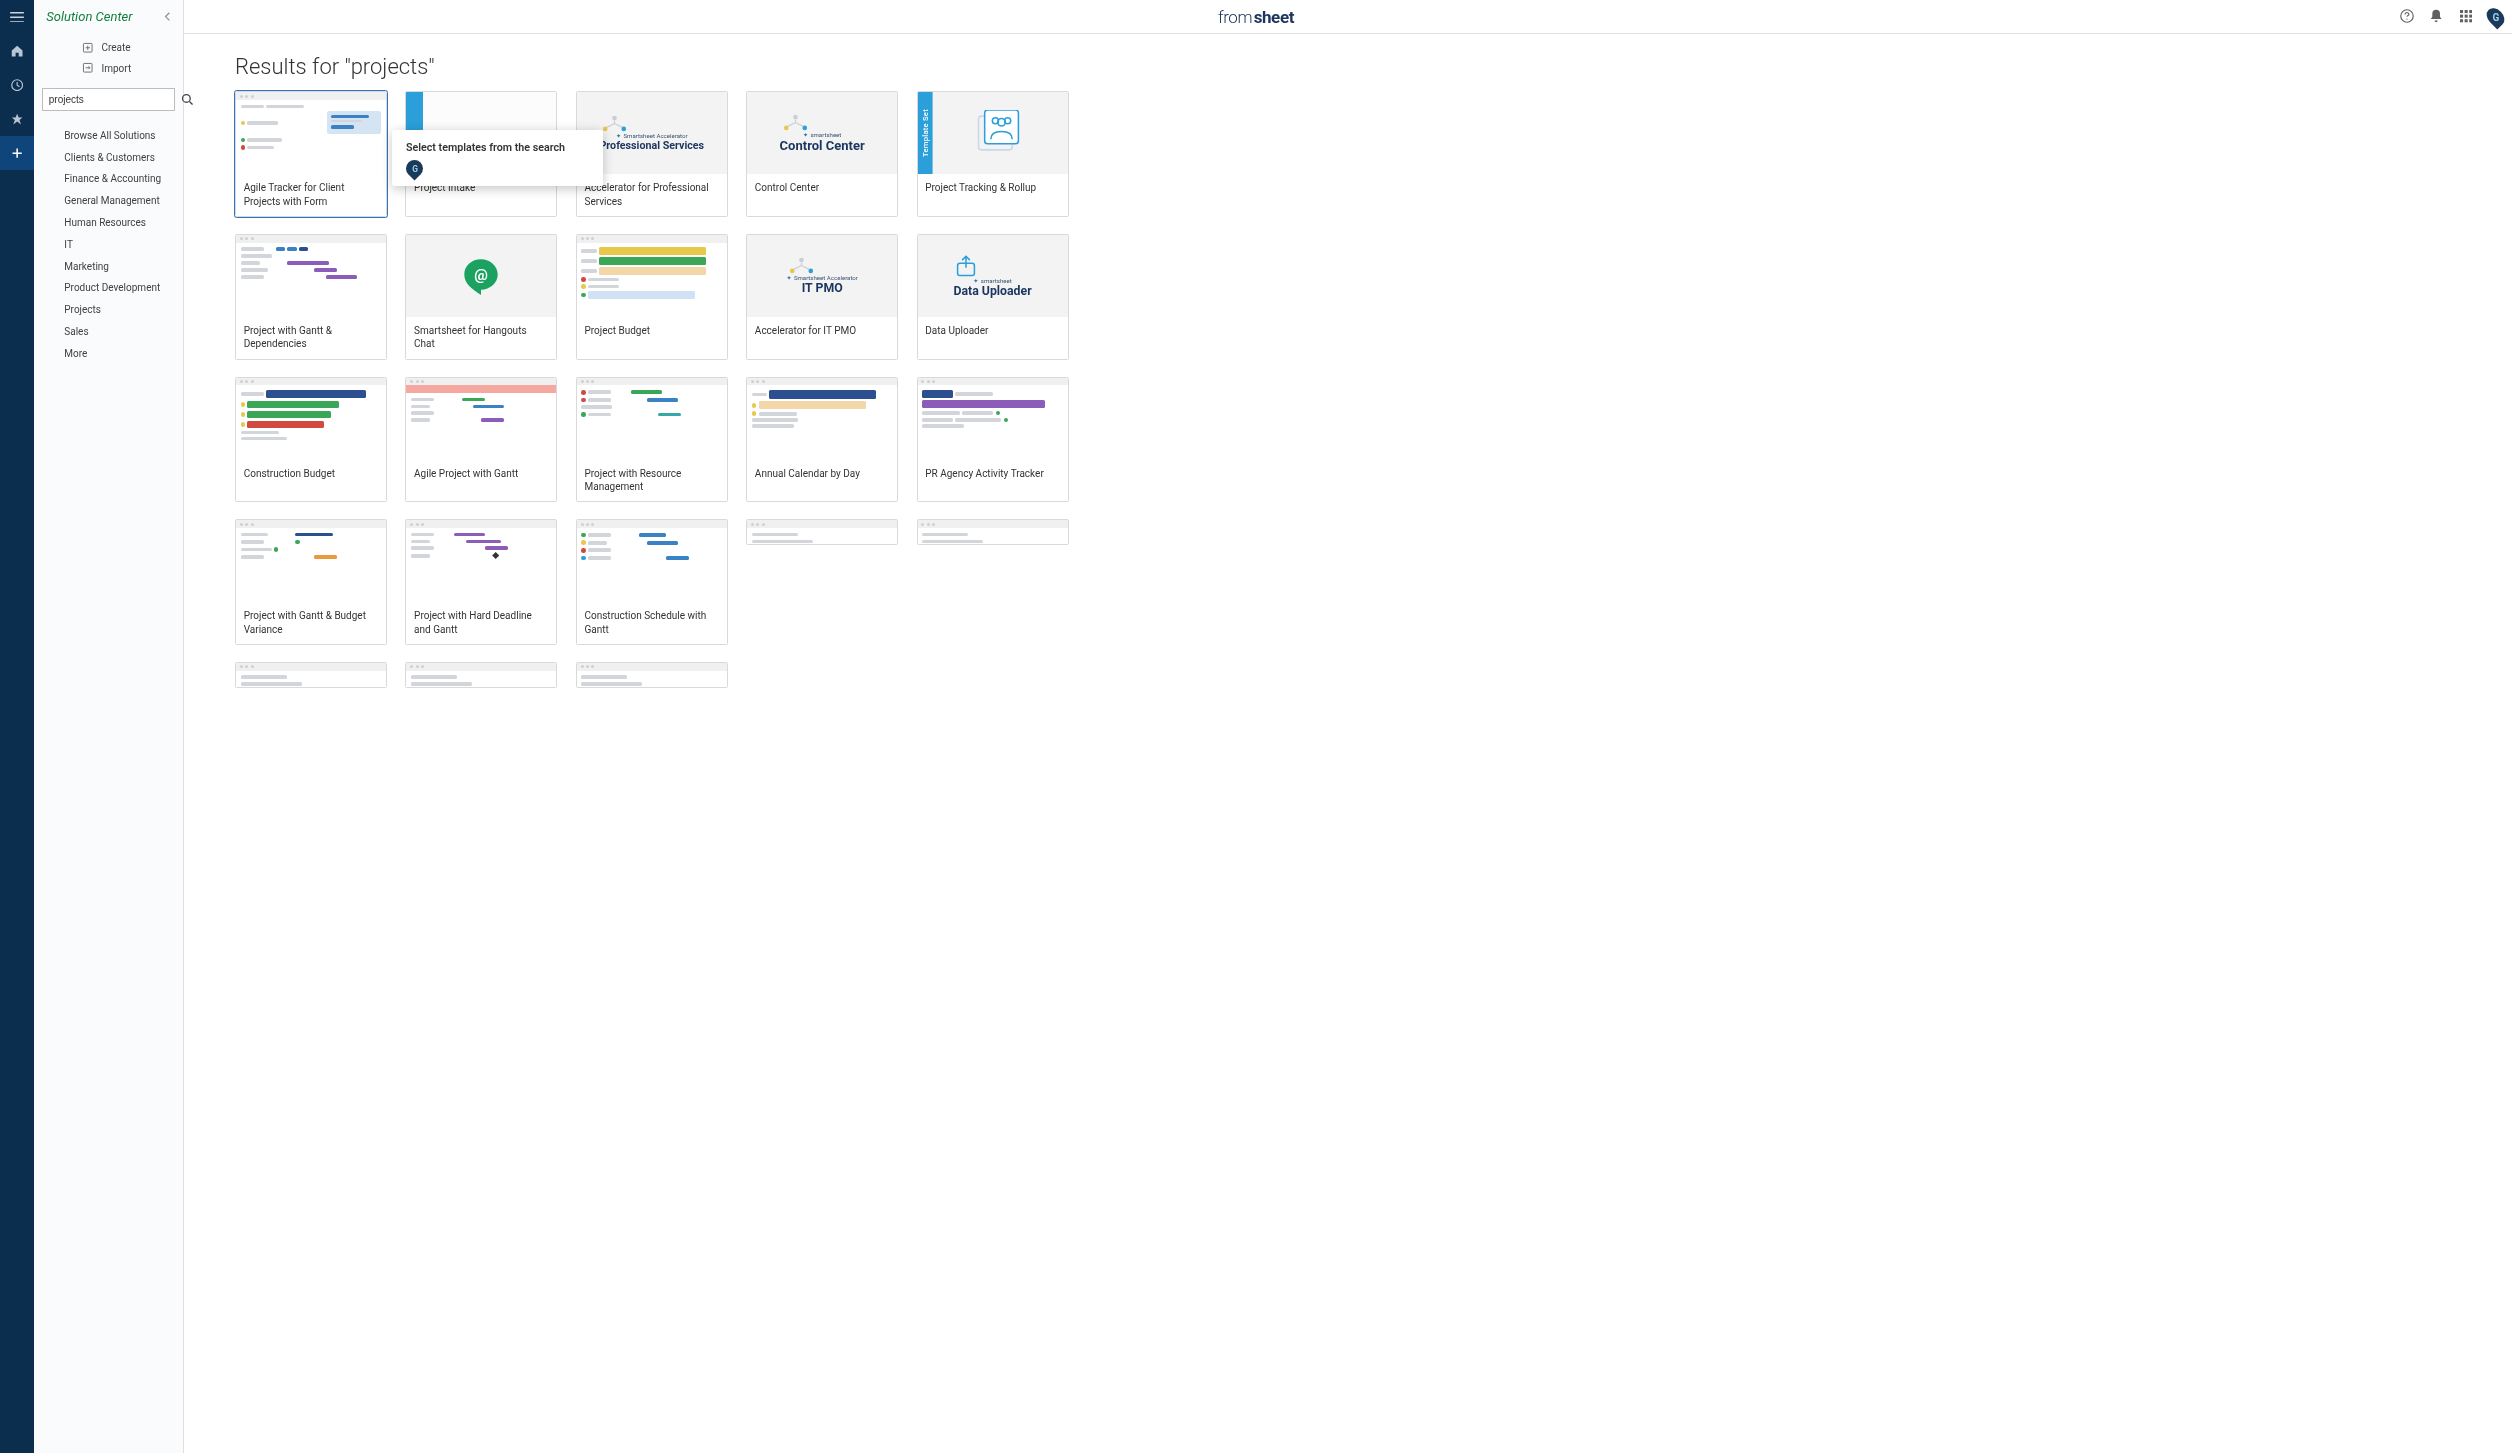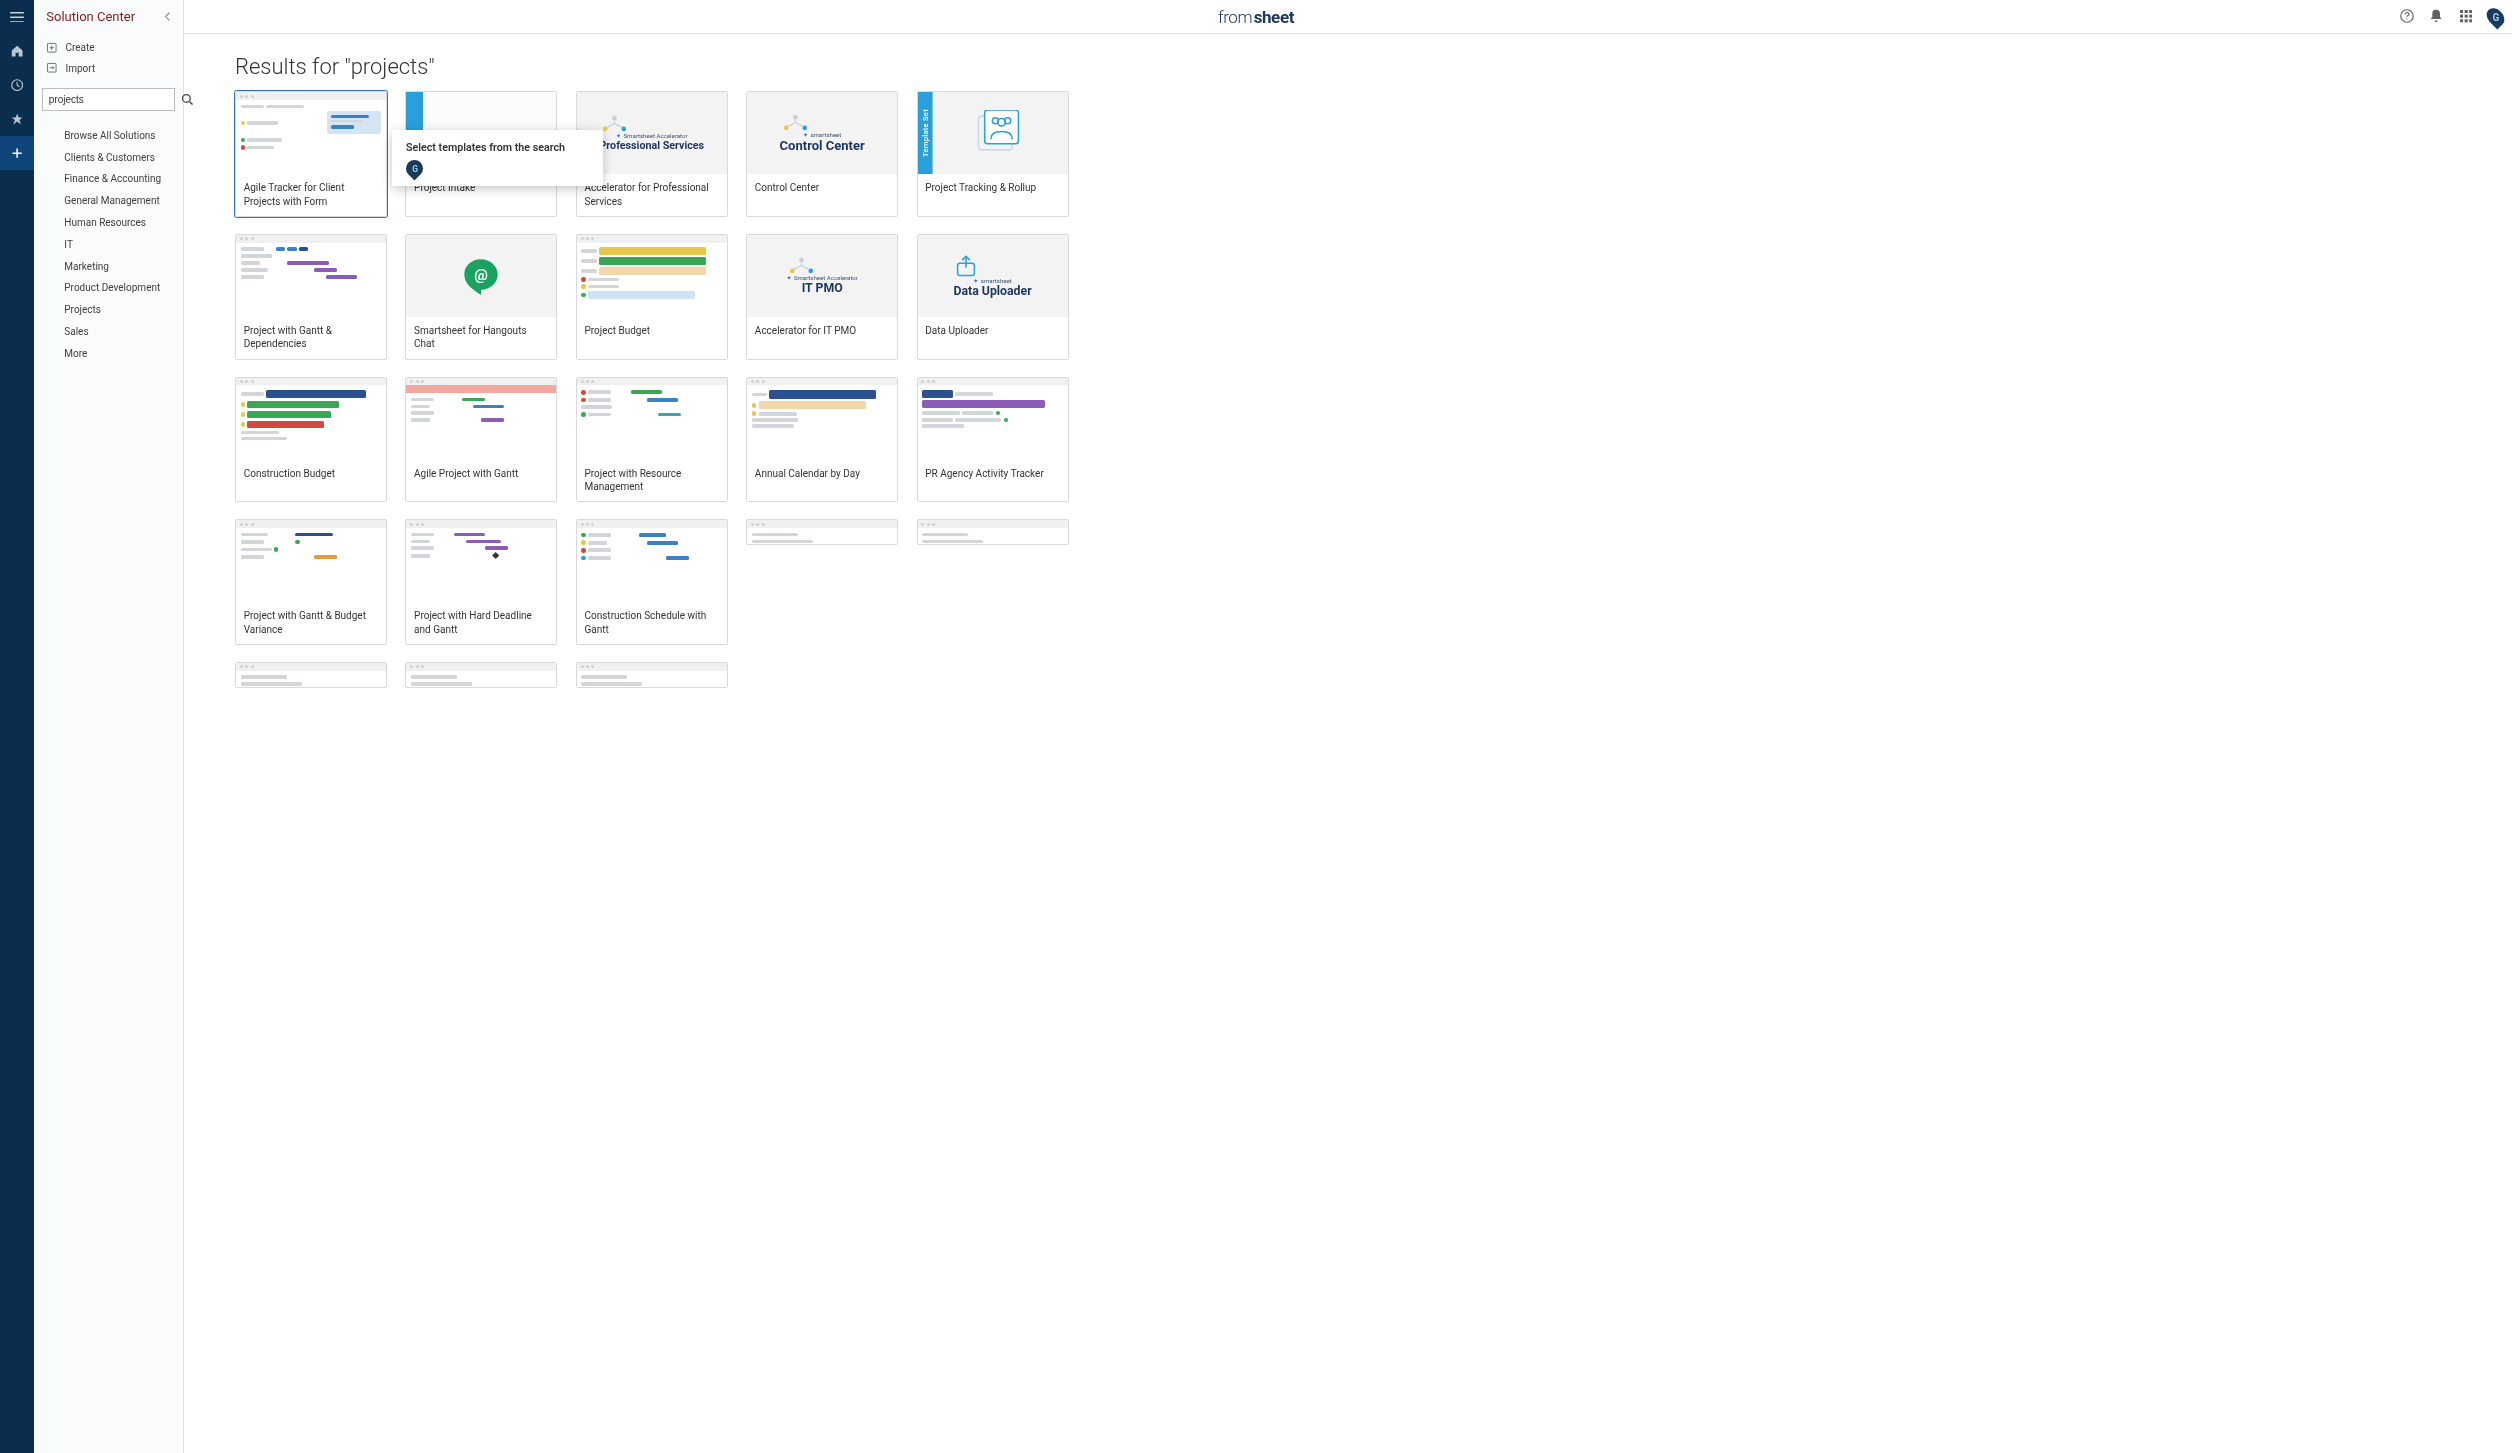--- a/index.html
+++ b/index.html
@@ -17,23 +17,23 @@
 
 
 .left-rail { position: absolute; left: 0; top: 0; bottom: 0; width: 34px; background: #0b2e4f; display: flex; flex-direction: column; align-items: center; z-index: 10; }
 .rail-item { width: 34px; height: 34px; display: flex; align-items: center; justify-content: center; color: #b8c5d3; cursor: pointer; }
 .rail-item.menu { color: #cbd5de; }
 .rail-item.plus { background: #10457b; color: #fff; }
 
 
 .sidebar { position: absolute; left: 34px; top: 0; bottom: 0; width: 150px; background: #fafbfc; border-right: 0.8px solid #e0e0e0; display: flex; flex-direction: column; }
 .sidebar-header { height: 34px; display: flex; align-items: center; justify-content: space-between; padding: 0 6.1px 0 12.3px; border-bottom: 0.8px solid transparent; }
-.sidebar-title { font-size: 13px; color: #7f1d1d; font-weight: 400; }
+.sidebar-title { font-size: 13px; color: #15803d; font-weight: 400; font-style: italic; }
 .collapse-btn { color: #8a8a8a; cursor: pointer; width: 18.4px; height: 18.4px; display: flex; align-items: center; justify-content: center; }
-.sidebar-actions { padding: 3.1px 0; }
+.sidebar-actions { padding: 3.1px 0; margin-left: 36px; }
 .sidebar-action { display: flex; align-items: center; gap: 7.7px; padding: 4.6px 12.3px; font-size: 10px; color: #424242; cursor: pointer; }
 .sidebar-action svg { width: 11.5px; height: 11.5px; color: #6b6b6b; }
 
 .search-wrap { padding: 6.1px 7.7px; }
 .search-box { display: flex; align-items: center; border: 0.8px solid #bdbdbd; background: #fff; height: 23px; padding: 0 6.1px; }
 .search-input { flex: 1; border: none; outline: none; font-size: 10px; color: #333; background: transparent; }
 .search-icon { color: #424242; cursor: pointer; }
 
 .categories { padding: 7.7px 0; }
 .category-item { padding: 5.4px 12.3px; font-size: 10px; color: #414141; cursor: pointer; margin-left: 18px; }

